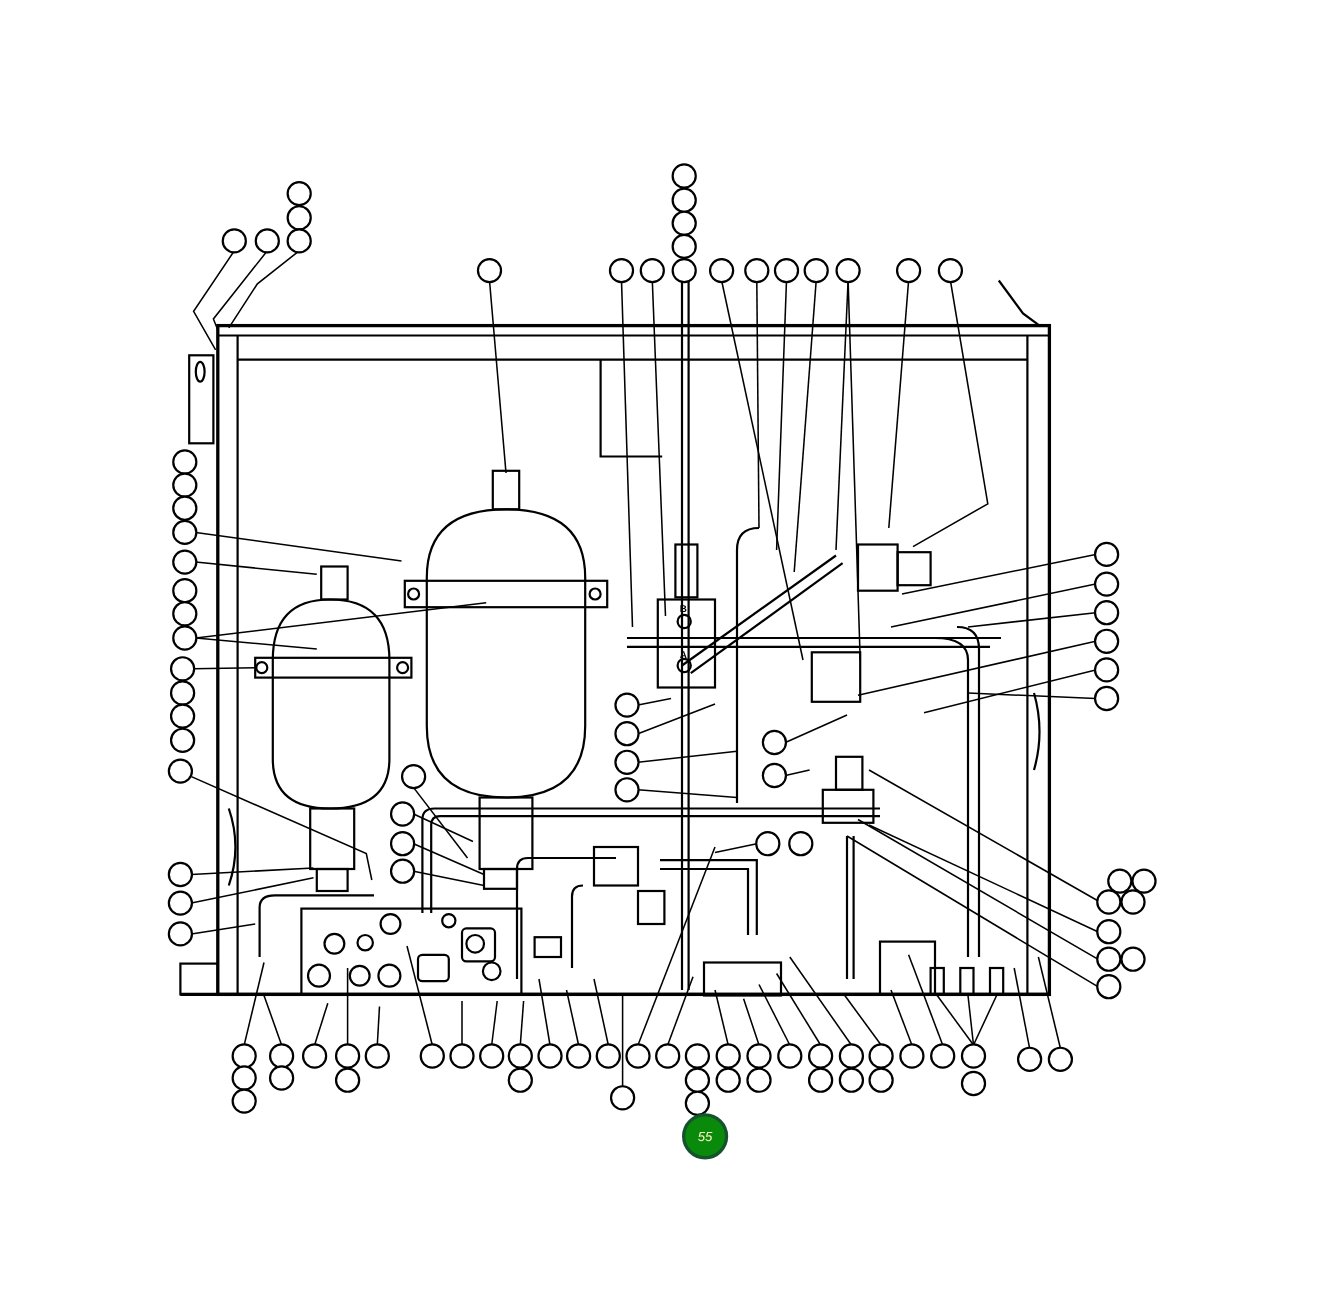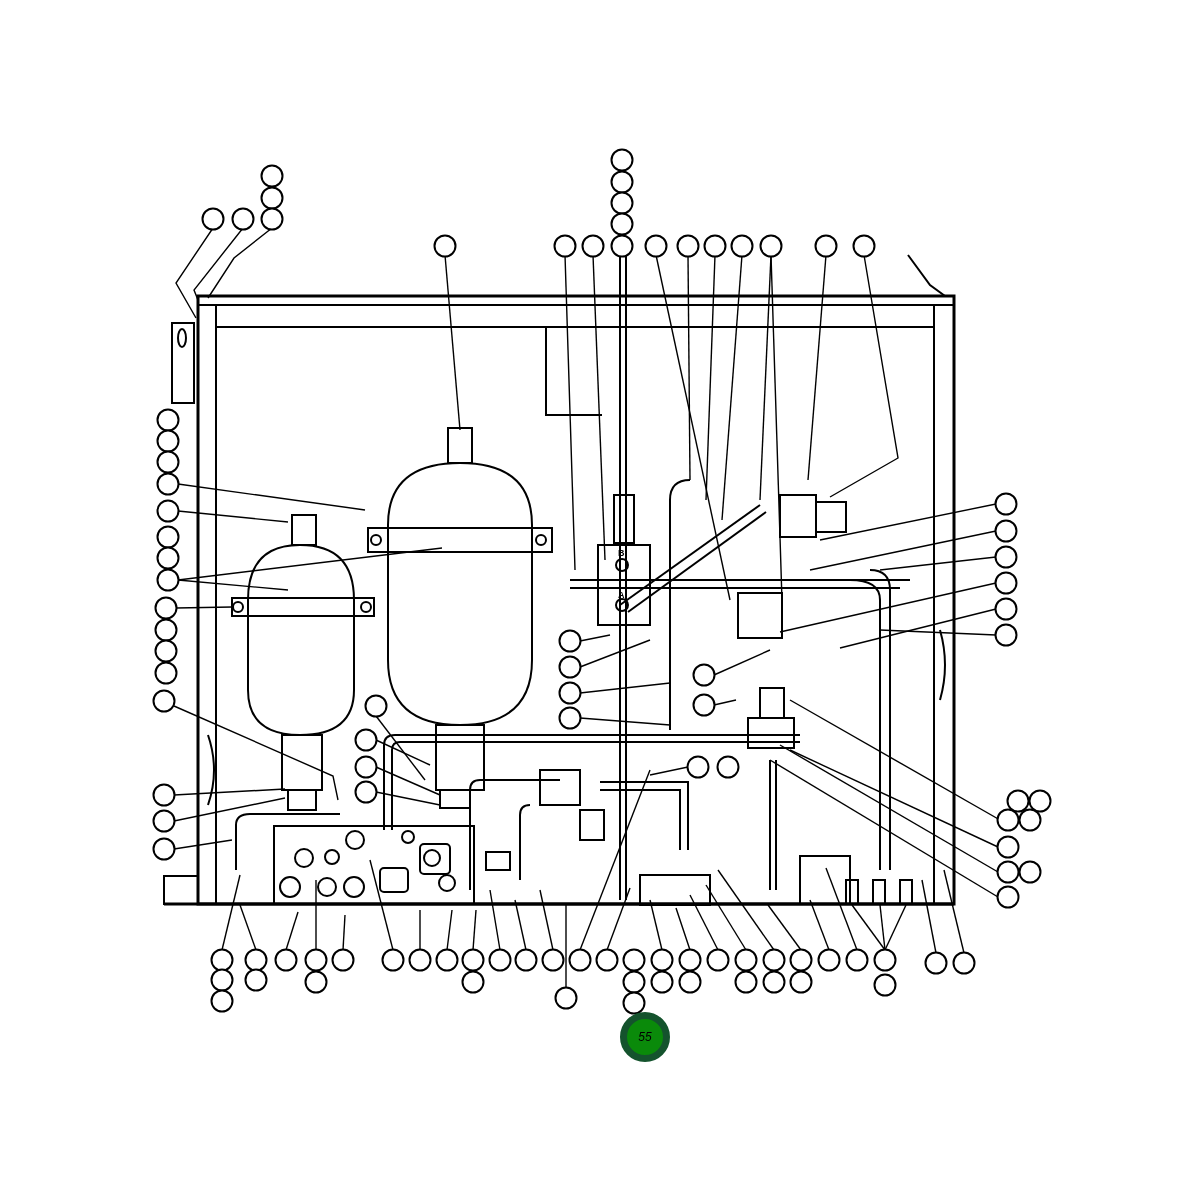--- a/index.html
+++ b/index.html
@@ -2,21 +2,21 @@
 <html><head>
 <meta charset="utf-8">
 <style>
   html,body{margin:0;padding:0;background:#fff;}
   body{width:1201px;height:1185px;position:relative;overflow:hidden;font-family:"Liberation Sans",sans-serif;}
   #diagram{position:absolute;left:0;top:0;}
   .ln{stroke:#000;stroke-width:2;fill:none;}
   .thin{stroke:#000;stroke-width:1.4;fill:none;}
   .thick{stroke:#000;stroke-width:3;fill:none;}
   .co{fill:#fff;stroke:#000;stroke-width:2;}
-  .callout-hl{position:absolute;width:36px;height:36px;border-radius:50%;background:#0a8a0a;border:7px solid #14532d;color:#000000;font-size:12px;display:flex;align-items:center;justify-content:center;box-sizing:content-box;font-style:italic;}
+  .callout-hl{position:absolute;width:36px;height:36px;border-radius:50%;background:#0a8a0a;border:3px solid #14532d;color:#fef9c3;font-size:12px;display:flex;align-items:center;justify-content:center;box-sizing:content-box;font-style:italic;}
   .lbl{font-family:"Liberation Sans",sans-serif;font-size:9px;font-weight:bold;}
 </style>
 </head>
 <body>
 
 <svg id="diagram" width="1201" height="1185" viewBox="0 0 1201 1185" xmlns="http://www.w3.org/2000/svg">
 
   <g>
     <rect class="thick" x="198" y="296" width="756" height="608"></rect>
     <line class="ln" x1="198" y1="305" x2="954" y2="305"></line>

